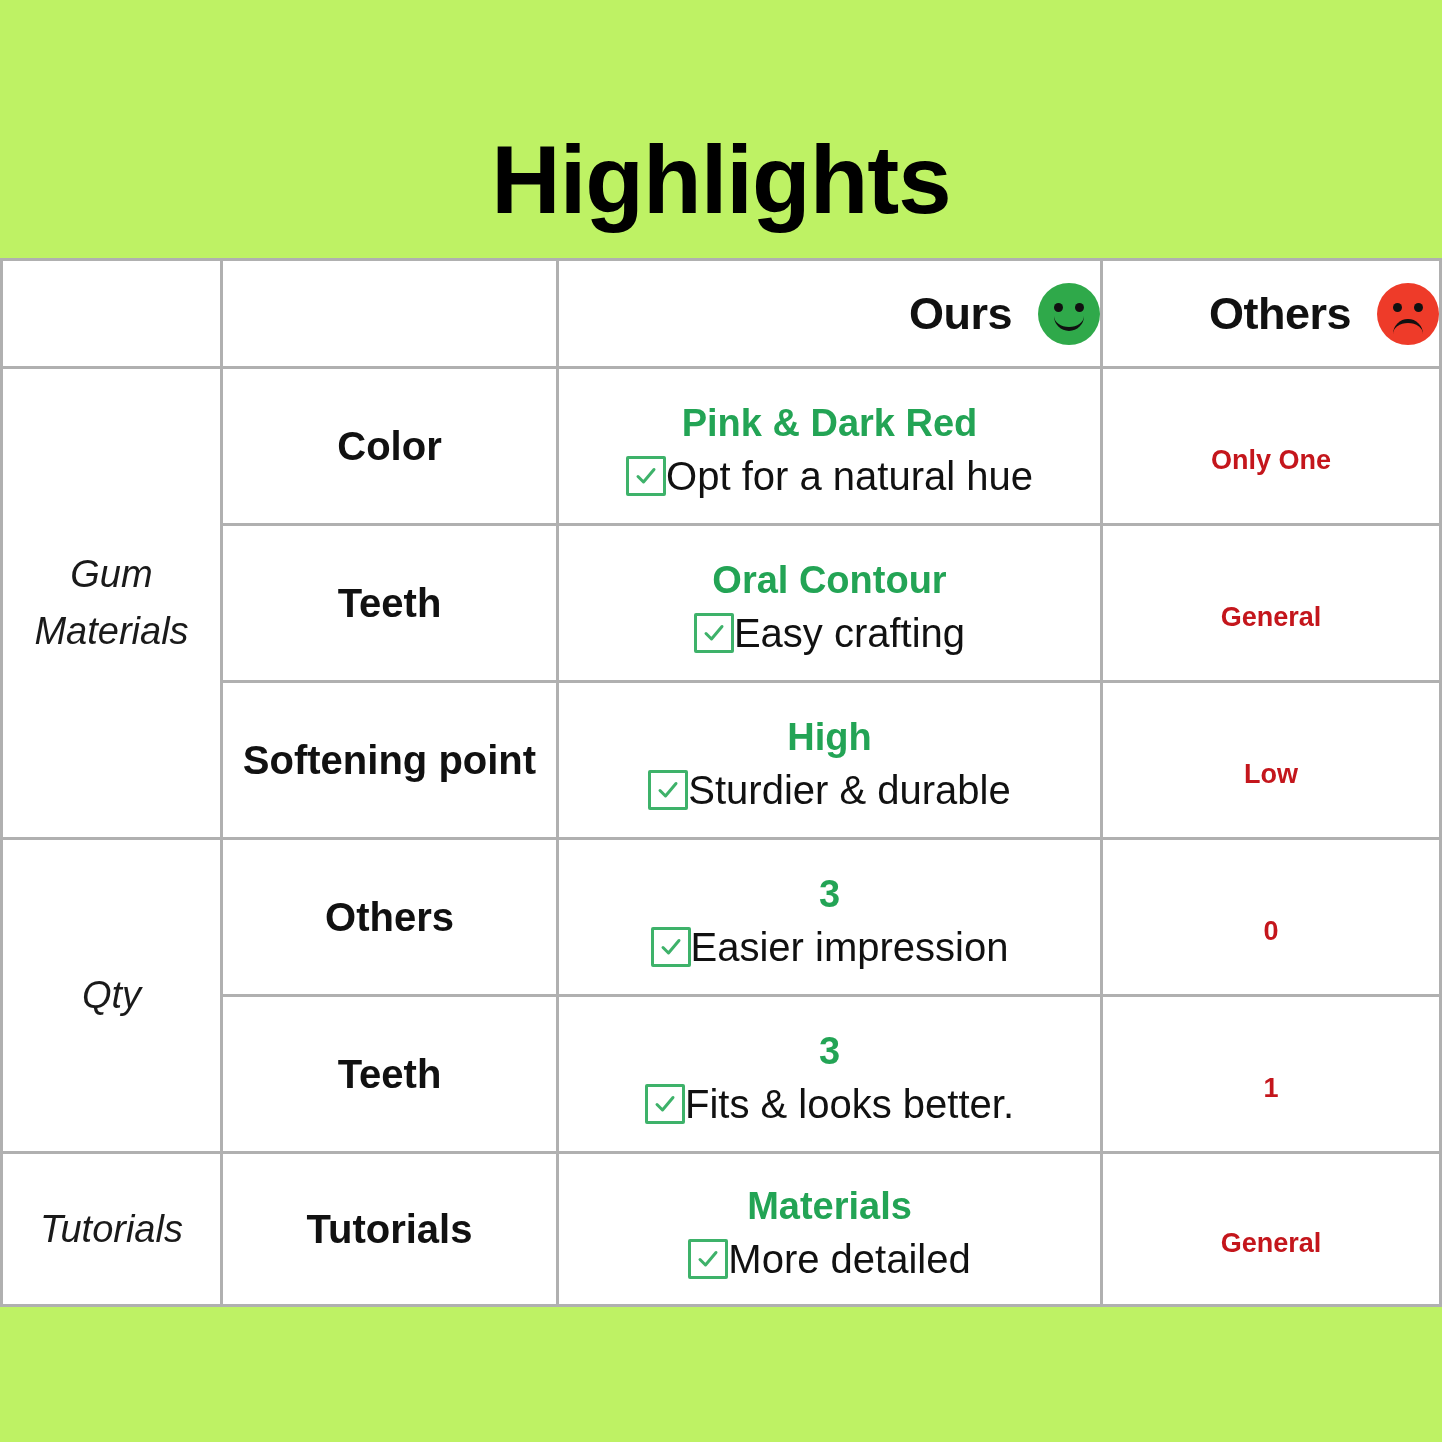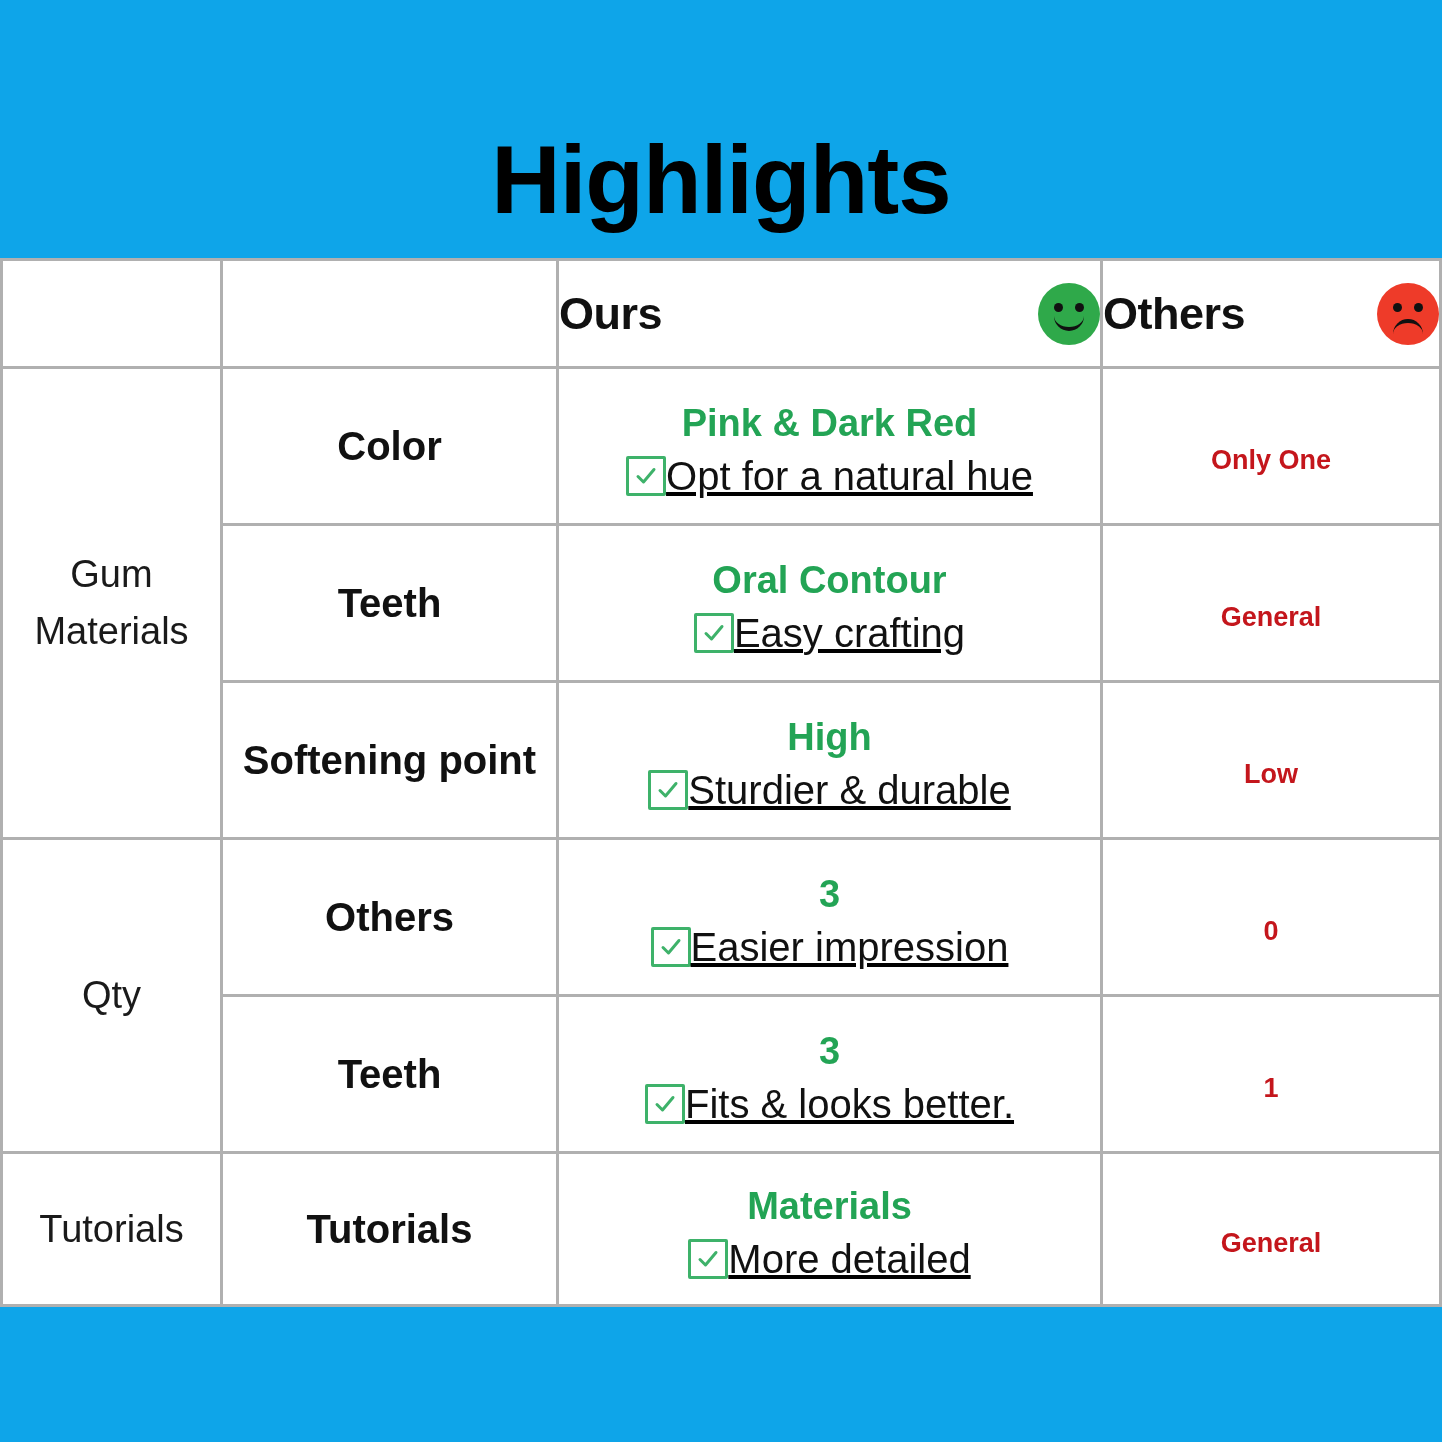--- a/index.html
+++ b/index.html
@@ -10,21 +10,21 @@
   body {
     width: 1442px;
     height: 1442px;
     font-family: "Liberation Sans", sans-serif;
     overflow: hidden;
   }
   .page {
     position: relative;
     width: 1442px;
     height: 1442px;
-    background: #0ea5e9;
+    background: #bef264;
   }
   .page-title {
     position: absolute;
     top: 132px;
     left: 0;
     width: 1442px;
     text-align: center;
     font-size: 96px;
     font-weight: bold;
     color: #000000;
@@ -49,21 +49,21 @@
   .col-group { width: 220px; }
   .col-attr  { width: 336px; }
   .col-ours  { width: 544px; }
   .col-others{ width: 339px; }
 
   
   tr.header-row td { height: 105px; }
   .head-cell {
     display: flex;
     align-items: center;
-    justify-content: space-between;
+    justify-content: flex-end;
     gap: 26px;
     height: 81px;
   }
   .head-cell.others-head { }
   .head-label {
     font-size: 45px;
     font-weight: bold;
     color: #111111;
     letter-spacing: -0.5px;
   }
@@ -110,20 +110,21 @@
     height: 13px;
   }
 
   
   .group-cell {
     font-size: 38px;
     font-weight: normal;
     color: #1a1a1a;
     line-height: 1.5;
     text-align: center;
+    font-style: italic;
   }
   
   .attr-cell {
     font-size: 40px;
     font-weight: bold;
     color: #111111;
     text-align: center;
   }
 
   
@@ -137,21 +138,20 @@
     font-size: 38px;
     font-weight: bold;
     color: #23A455;
     line-height: 1.15;
     margin-bottom: 8px;
   }
   .ours-detail-row {
     display: flex;
     align-items: center;
     justify-content: center;
-    text-decoration: underline;
   }
   .check-box {
     flex: 0 0 auto;
     width: 34px;
     height: 34px;
     border: 3px solid #3EB26A;
     border-radius: 2px;
     display: inline-flex;
     align-items: center;
     justify-content: center;

